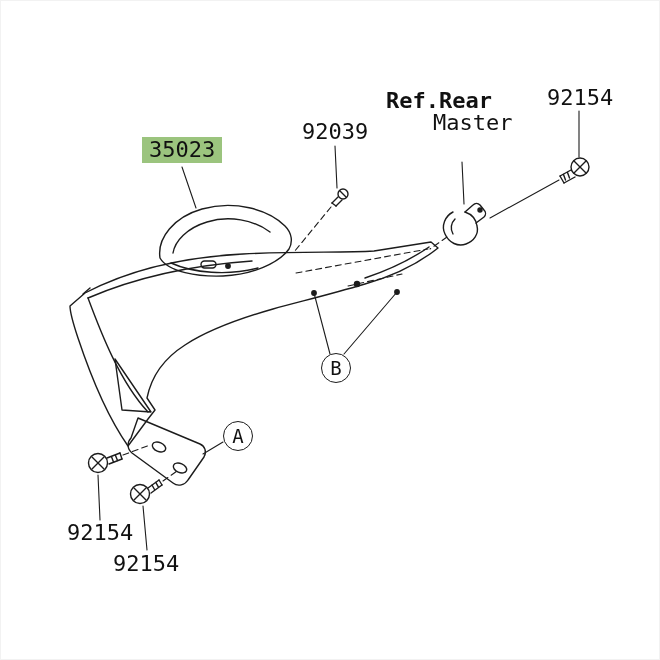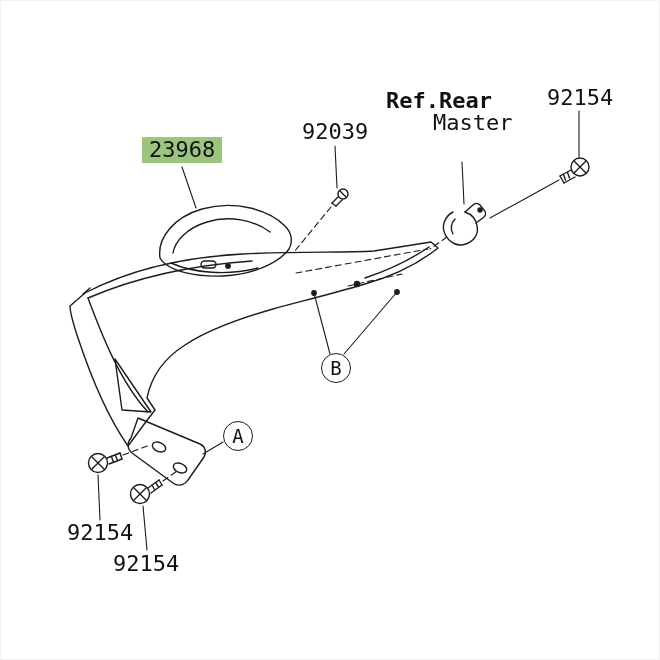--- a/index.html
+++ b/index.html
@@ -125,21 +125,21 @@
       <g>
         <path d="M452,211 C444,215 440,225 444,233 C448,242 457,246 465,243 C473,240 478,233 476,225 C475,218 470,213 464,211"></path>
         <path d="M464,211 L472,204 C474,202 477,202 479,204 L483,209 C485,211 485,214 483,216 L475,222"></path>
         <path d="M454,218 C450,222 449,228 452,233"></path>
         <circle cx="479" cy="209" r="2" fill="currentColor"></circle>
       </g>
 
     </g>
   </svg>
 
-  <div class="plabel hl" style="left:141px;top:136px;">23968</div>
+  <div class="plabel hl" style="left:141px;top:136px;">35023</div>
 
   <div class="plabel" style="left:301px;top:119px;">92039</div>
 
   <div class="plabel" style="left:546px;top:85px;">92154</div>
 
   <div class="plabel" style="left:66px;top:520px;">92154</div>
 
   <div class="plabel" style="left:112px;top:551px;">92154</div>
 
   <div class="plabel" style="left:385px;top:88px;font-weight:bold;">Ref.Rear</div>

